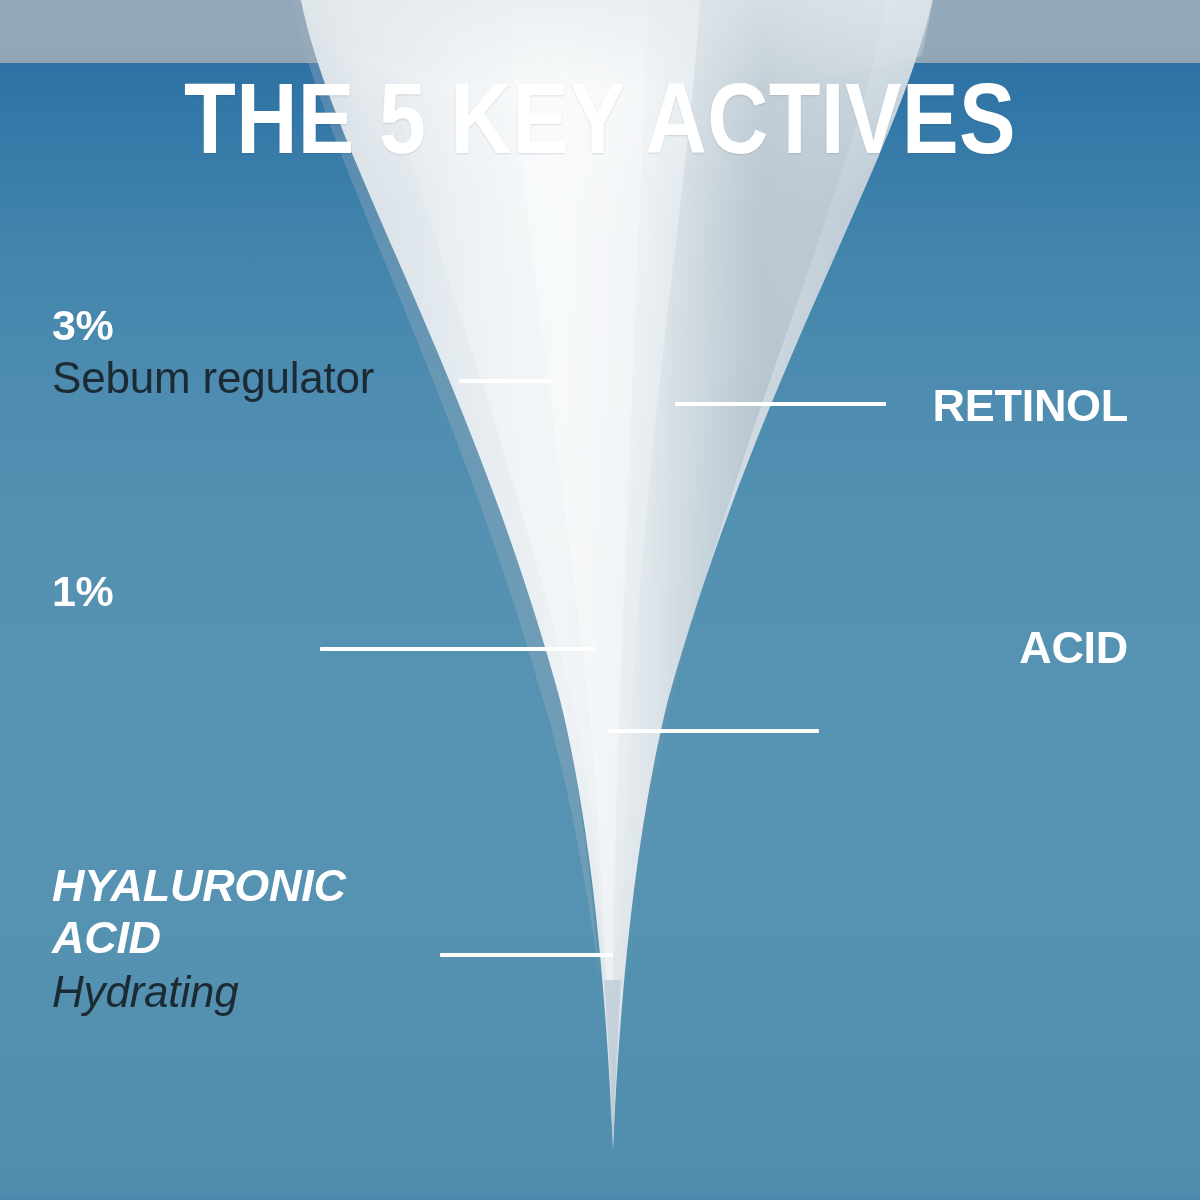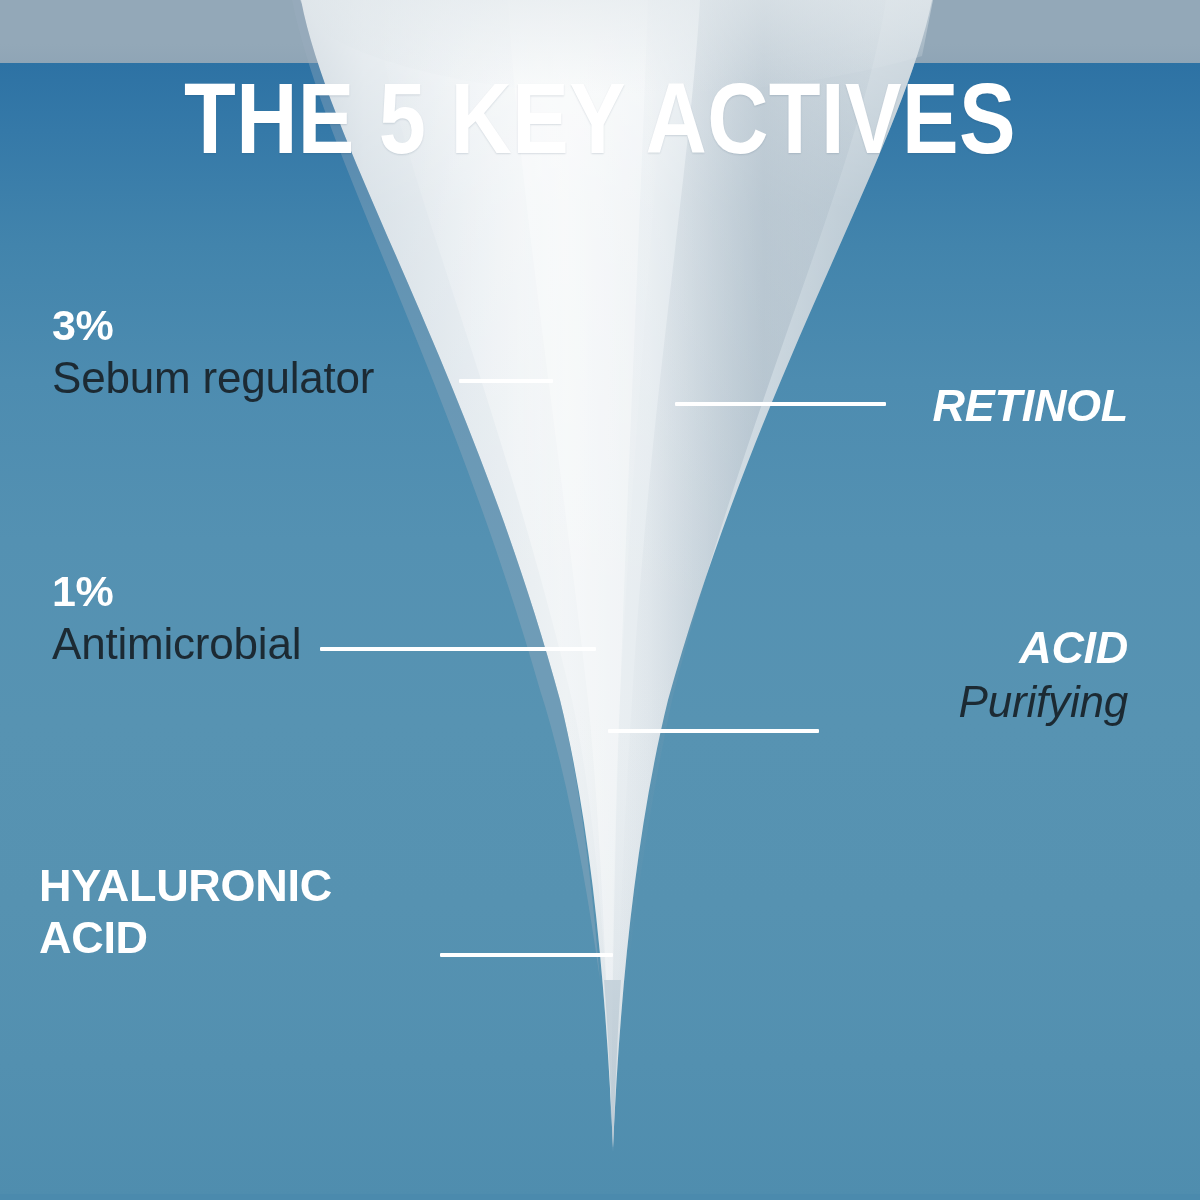--- a/index.html
+++ b/index.html
@@ -70,21 +70,21 @@
     white-space: nowrap;
     text-shadow: 0 1px 2px rgba(20,50,80,0.14);
   }
 
   
   .label {
     position: absolute;
     white-space: nowrap;
   }
   .label.left  { text-align: left; }
-  .label.right { text-align: right; font-style: italic; }
+  .label.right { text-align: center; }
 
   .pct {
     display: block;
     color: #ffffff;
     font-weight: bold;
     font-size: 43px;
     line-height: 50px;
     letter-spacing: -0.4px;
   }
   .name {
@@ -218,26 +218,25 @@
     <span class="pct">3%</span>
     <span class="desc">Sebum regulator</span>
   </div>
 
   <div class="label right" style="right:72px; top:380px;">
     <span class="name">RETINOL</span>
   </div>
 
   <div class="label left" style="left:52px; top:566px;">
     <span class="pct">1%</span>
-    <span class="desc">Antimicrobial</span>
   </div>
 
   <div class="label right" style="right:72px; top:622px;">
     <span class="name">ACID</span>
-    <span class="desc">Purifying</span>
-  </div>
-
-  <div class="label left" style="left:39px; top:860px;">
+  </div>
+
+  <div class="label left" style="left:52px; top:860px;font-style:italic;">
     <span class="name">HYALURONIC</span>
     <span class="name">ACID</span>
+    <span class="desc">Hydrating</span>
   </div>
 
 </div>
 
 </body></html>

